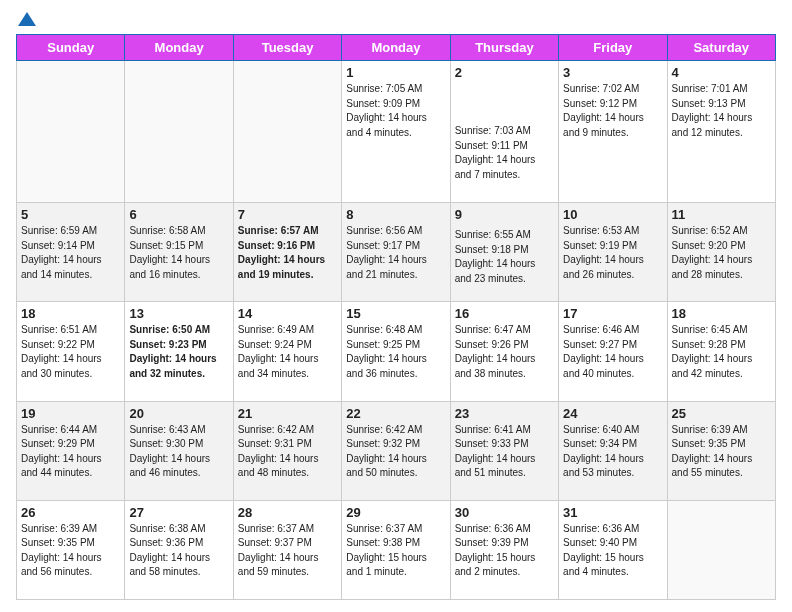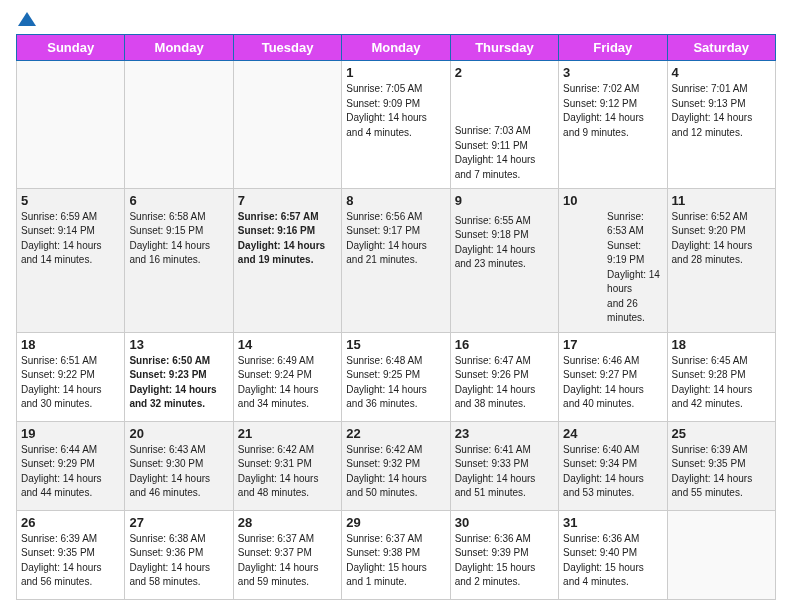--- a/index.html
+++ b/index.html
@@ -204,21 +204,21 @@
           </td>
           <td>
             <span class="day-number">9</span>
             <div class="day-info" style="white-space: pre-line; margin-top: 6px;">Sunrise: 6:55 AM
 Sunset: 9:18 PM
 Daylight: 14 hours
 and 23 minutes.</div>
           </td>
           <td>
             <span class="day-number">10</span>
-            <div class="day-info" style="white-space: pre-line; margin-left: 44px;">Sunrise: 6:53 AM
+            <div class="day-info" style="white-space: pre-line;">Sunrise: 6:53 AM
 Sunset: 9:19 PM
 Daylight: 14 hours
 and 26 minutes.</div>
           </td>
           <td>
             <span class="day-number">11</span>
             <div class="day-info" style="white-space: pre-line;">Sunrise: 6:52 AM
 Sunset: 9:20 PM
 Daylight: 14 hours
 and 28 minutes.</div>

